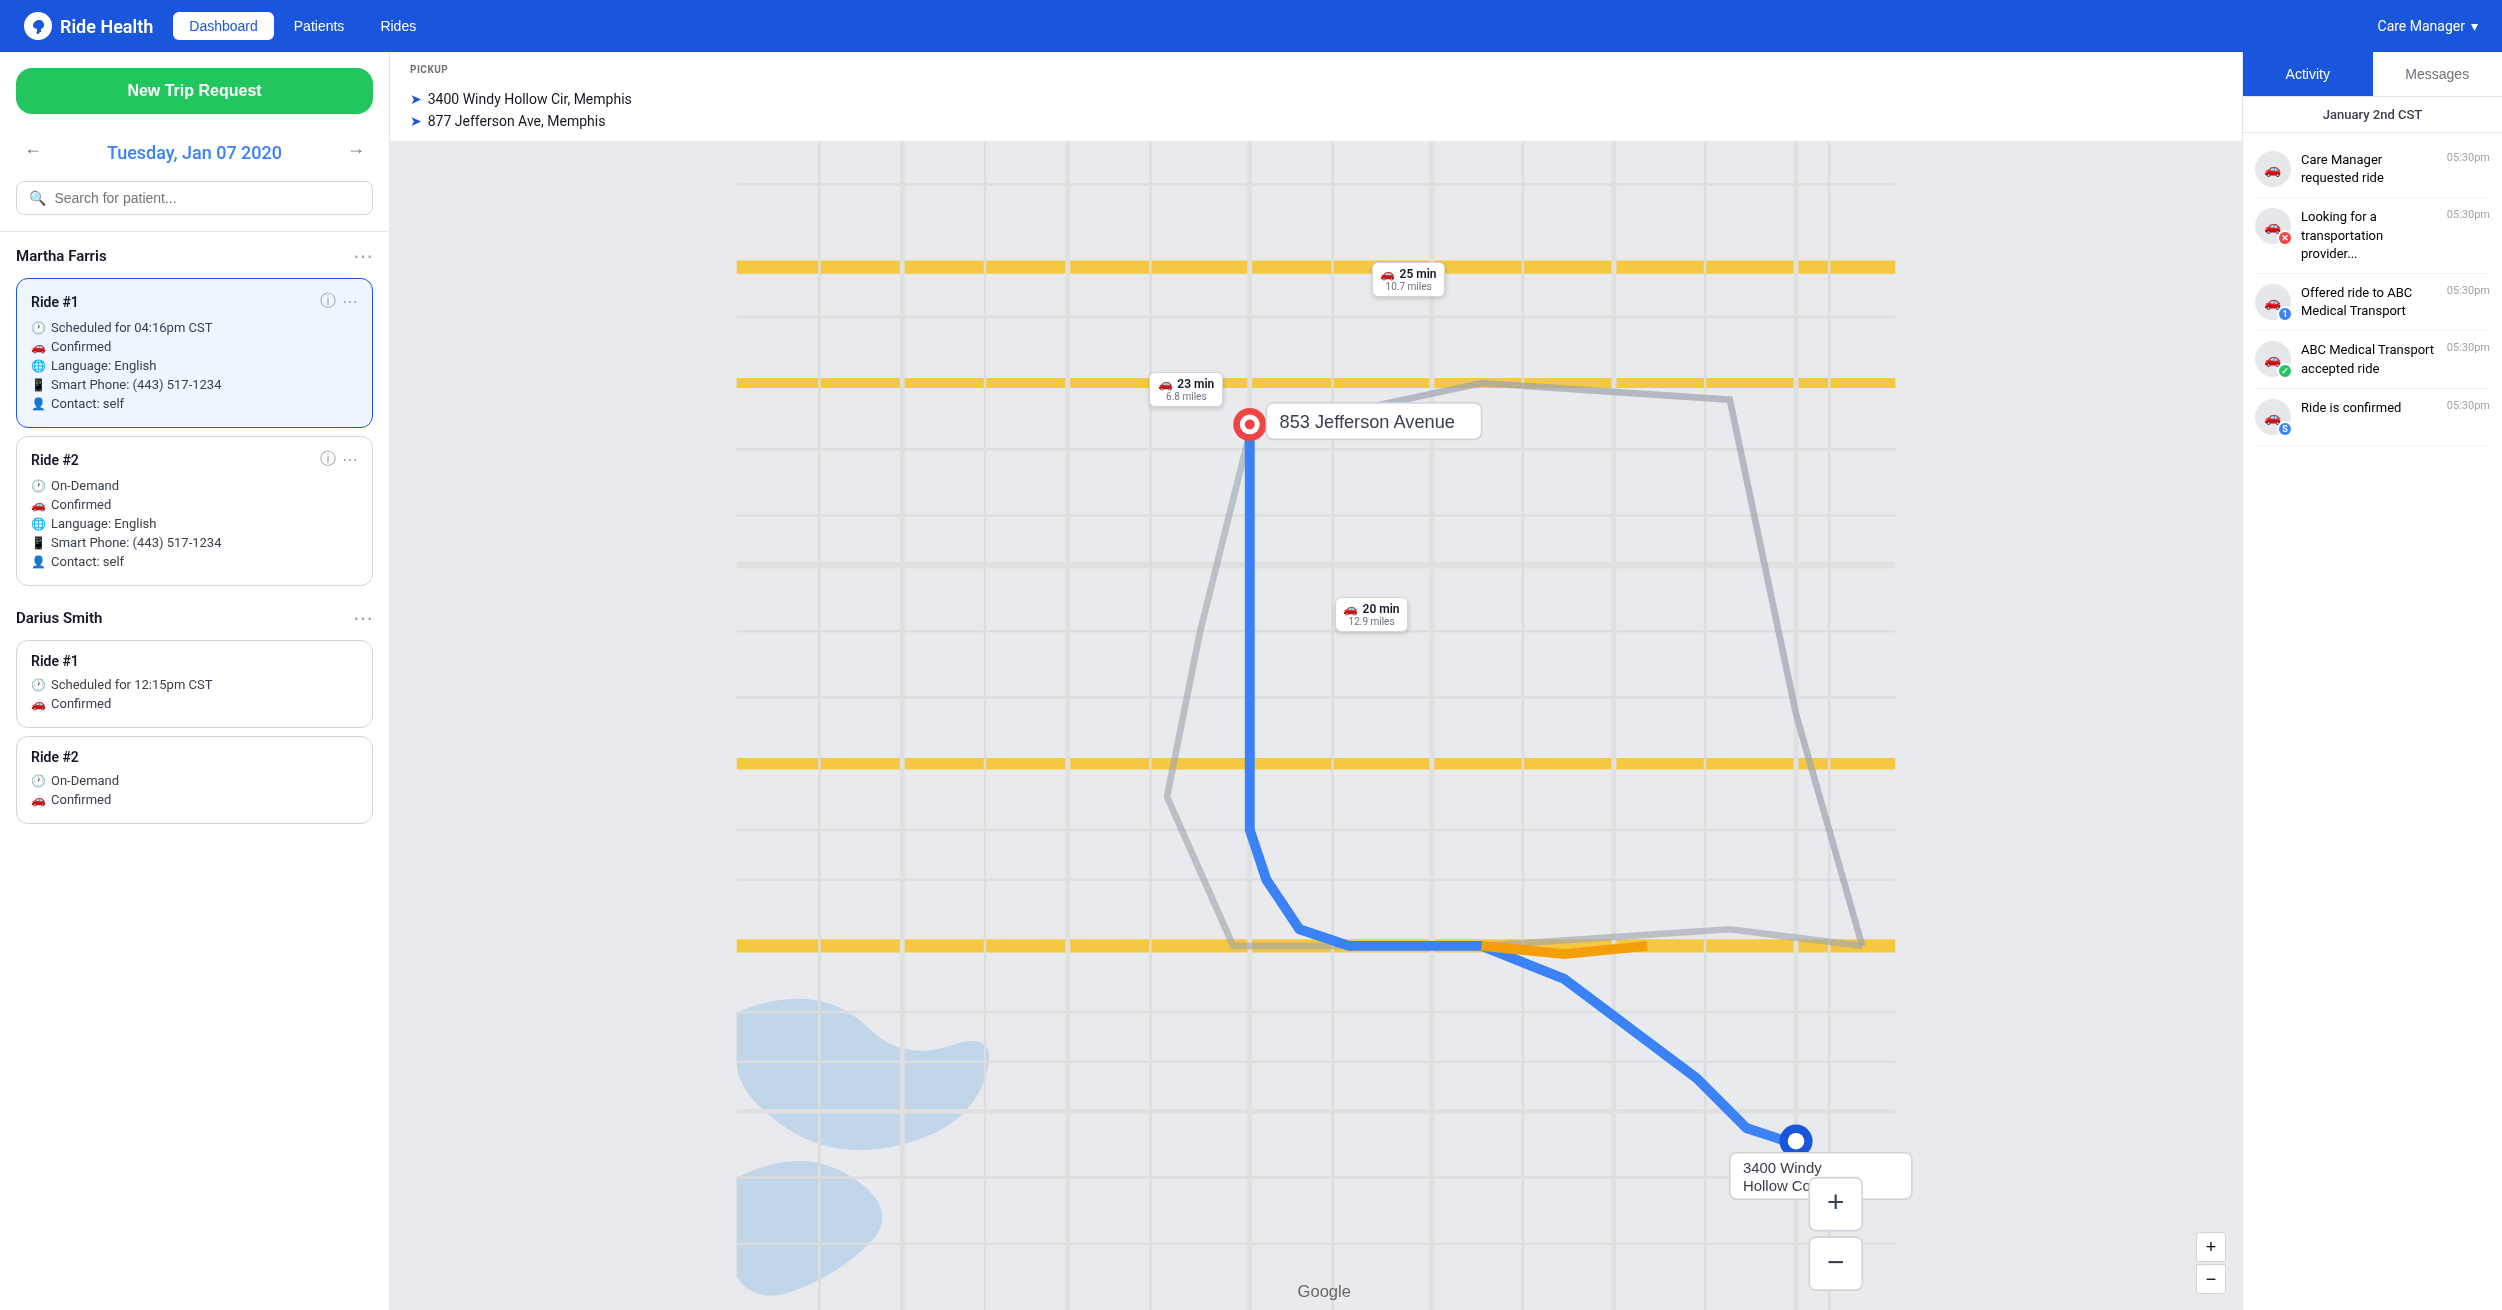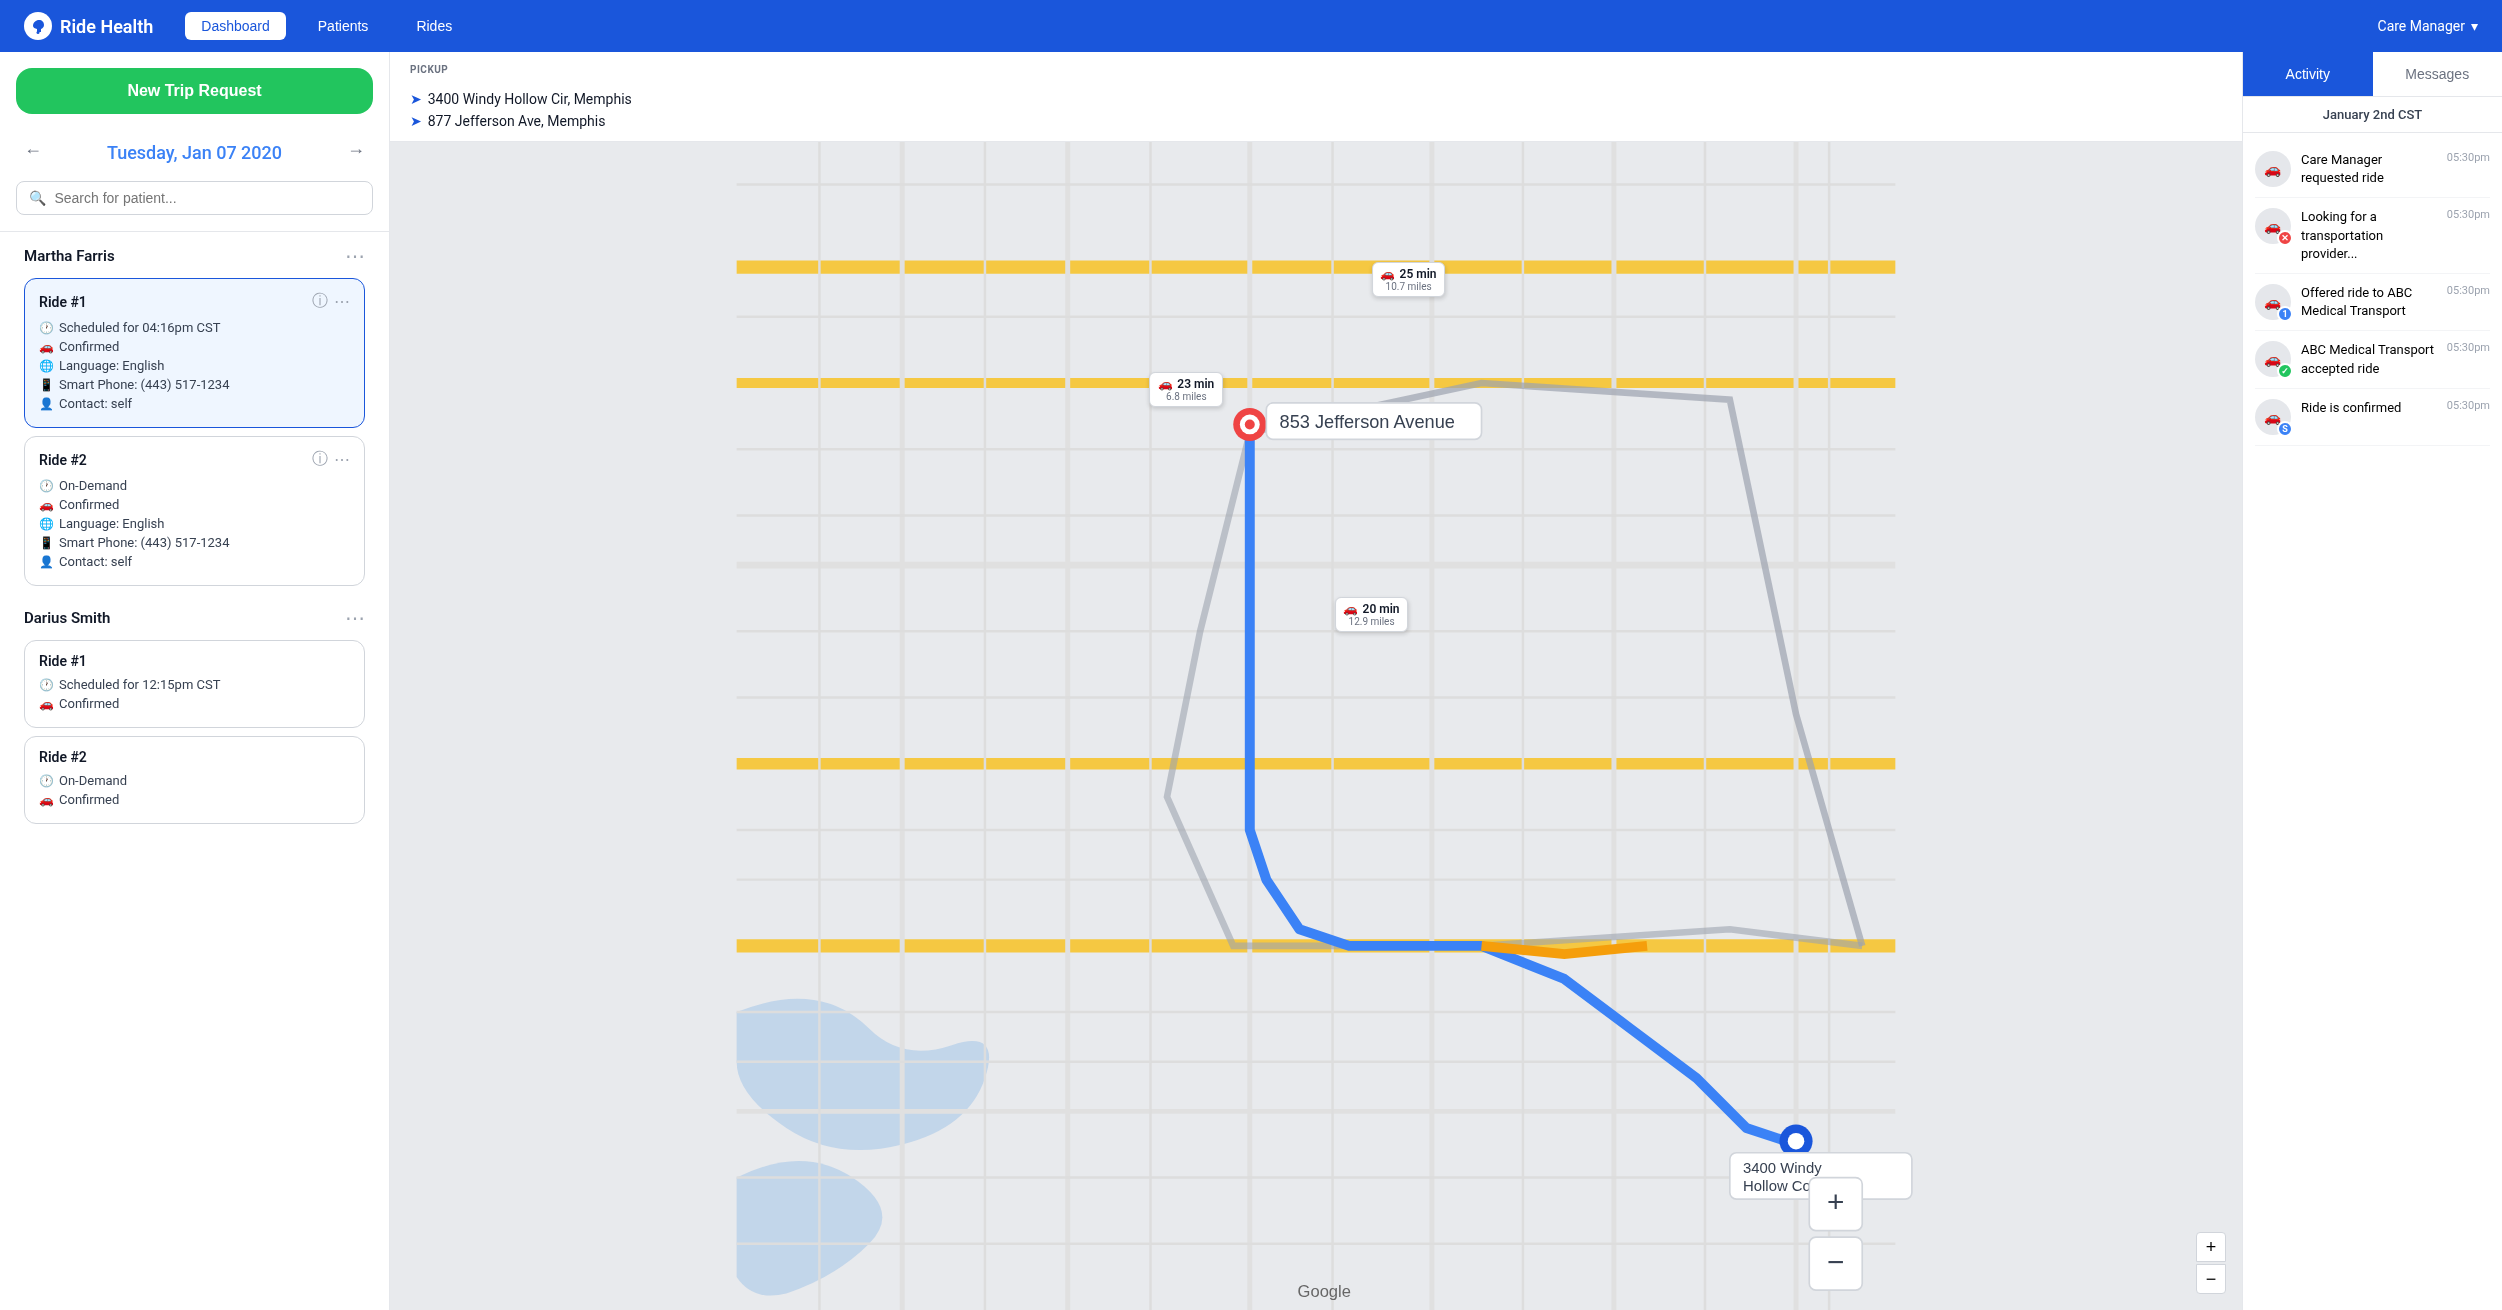--- a/index.html
+++ b/index.html
@@ -5,21 +5,21 @@
     * { box-sizing: border-box; margin: 0; padding: 0; }
     body { font-family: -apple-system, BlinkMacSystemFont, 'Segoe UI', Roboto, sans-serif; background: #f0f2f5; overflow: hidden; }
 
     
     .navbar {
       background: #1a56db;
       display: flex;
       align-items: center;
       padding: 0 24px;
       height: 52px;
-      gap: 16px;
+      gap: 4px;
     }
     .navbar-brand {
       display: flex;
       align-items: center;
       gap: 8px;
       color: #fff;
       font-size: 18px;
       font-weight: 600;
       margin-right: 16px;
     }
@@ -126,21 +126,21 @@
       font-size: 14px;
       color: #374151;
       width: 100%;
       background: transparent;
     }
     .search-icon { color: #9ca3af; font-size: 14px; }
 
     .sidebar-scroll {
       flex: 1;
       overflow-y: auto;
-      padding: 12px 24px;
+      padding: 12px 16px;
     }
 
     
     .patient-section { margin-bottom: 20px; }
     .patient-header {
       display: flex;
       align-items: center;
       justify-content: space-between;
       margin-bottom: 10px;
     }

